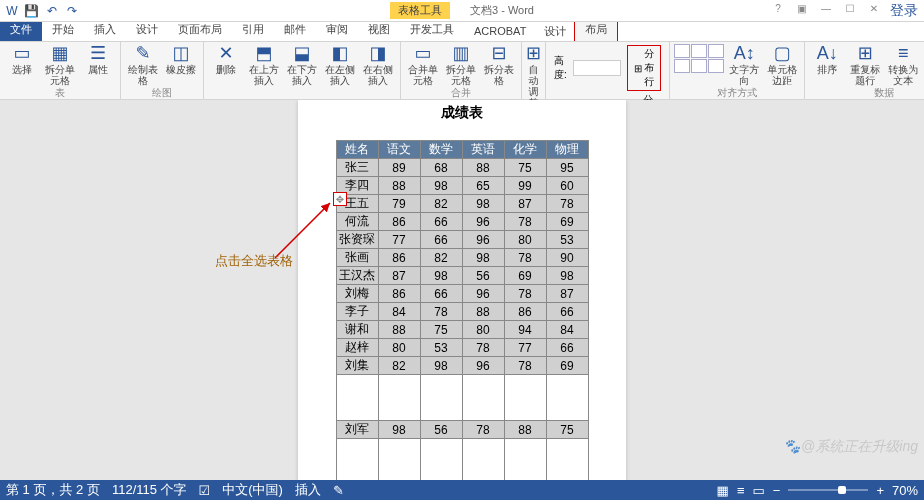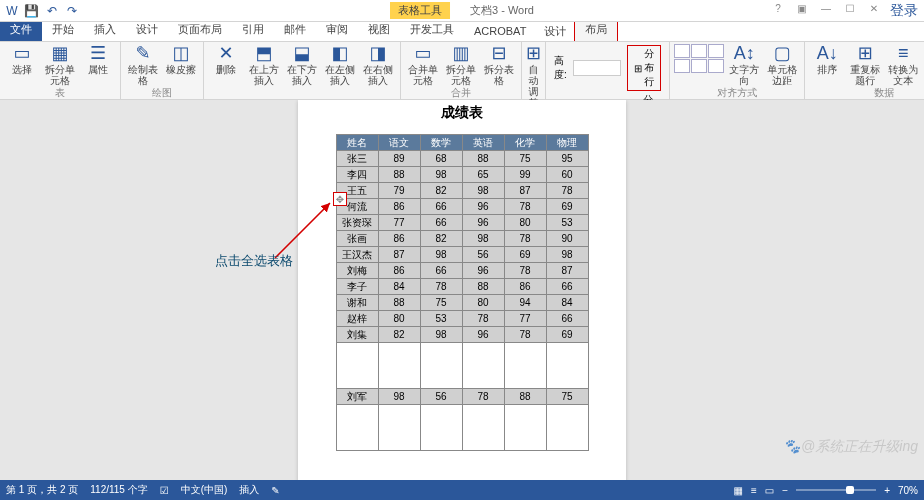--- a/index.html
+++ b/index.html
@@ -26,30 +26,30 @@
 .group-label { font-size: 10px; color: #888; text-align: center; }
 .size-row { display: flex; align-items: center; font-size: 10px; gap: 6px; margin: 1px 4px; }
 .size-input { width: 48px; height: 16px; border: 1px solid #ccc; background: #fff; }
 .dist-btn { padding: 1px 6px; font-size: 10px; display: flex; align-items: center; gap: 2px; }
 .dist-btn.hl { border: 1.5px solid #d40000; }
 .align-grid { display: grid; grid-template-columns: repeat(3, 16px); grid-template-rows: repeat(2, 14px); gap: 1px; }
 .align-cell { border: 1px solid #aac; background: #fff; font-size: 8px; }
 .doc-area { position: relative; background: #e6e6e6; height: 380px; overflow: hidden; }
 .page { position: absolute; left: 298px; top: 0; width: 328px; height: 450px; background: #fff; box-shadow: 0 1px 4px rgba(0,0,0,.2); }
 .page-title { text-align: center; font-size: 14px; font-weight: bold; padding: 4px 16px 2px; }
-.tbl { border-collapse: collapse; margin: 10px auto; font-size: 10px; }
+.tbl { border-collapse: collapse; margin: 16px auto; font-size: 12px; }
 .tbl th, .tbl td { border: 1px solid #888; padding: 0; width: 42px; height: 16px; text-align: center; }
 .tbl th { background: #5b7a9c; color: #fff; font-weight: normal; }
 .tbl td { background: #d0d0d0; }
 .tbl tr.blank td { background: #fff; height: 46px; }
 .sel-handle { position: absolute; left: 333px; top: 92px; width: 14px; height: 14px; border: 1.5px solid #d40000; background: #fff; display: flex; align-items: center; justify-content: center; font-size: 10px; color: #888; }
-.annot { position: absolute; left: 215px; top: 152px; color: #0c4a6e; font-size: 13px; }
+.annot { position: absolute; left: 215px; top: 152px; color: #a16207; font-size: 13px; }
 .arrow-svg { position: absolute; left: 270px; top: 98px; pointer-events: none; }
 .watermark { position: absolute; right: 6px; bottom: 24px; color: #bbb; font-size: 14px; font-style: italic; opacity: .7; }
-.statusbar { position: absolute; bottom: 0; left: 0; right: 0; height: 20px; background: #2b579a; color: #fff; display: flex; align-items: center; font-size: 10px; padding: 0 6px; gap: 12px; }
+.statusbar { position: absolute; bottom: 0; left: 0; right: 0; height: 20px; background: #2b579a; color: #fff; display: flex; align-items: center; font-size: 13px; padding: 0 6px; gap: 12px; }
 .statusbar .right { margin-left: auto; display: flex; align-items: center; gap: 8px; }
 .zoom-track { width: 80px; height: 2px; background: #7a96c0; position: relative; }
 .zoom-thumb { position: absolute; left: 50px; top: -3px; width: 8px; height: 8px; background: #fff; border-radius: 2px; }
 </style>
 </head>
 <body>
 
 <div class="titlebar">
   <div class="qat">
     <span class="qat-icon">W</span>

